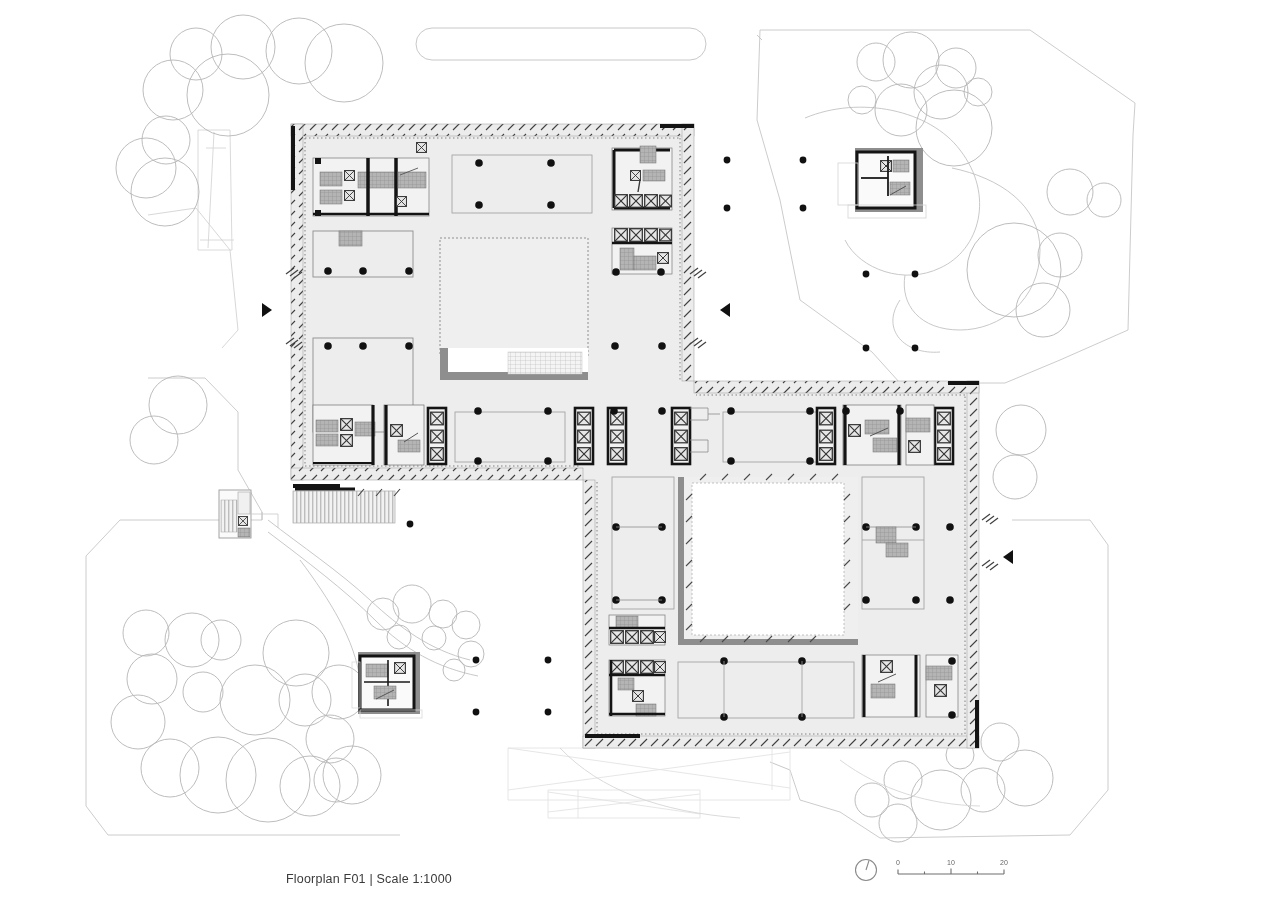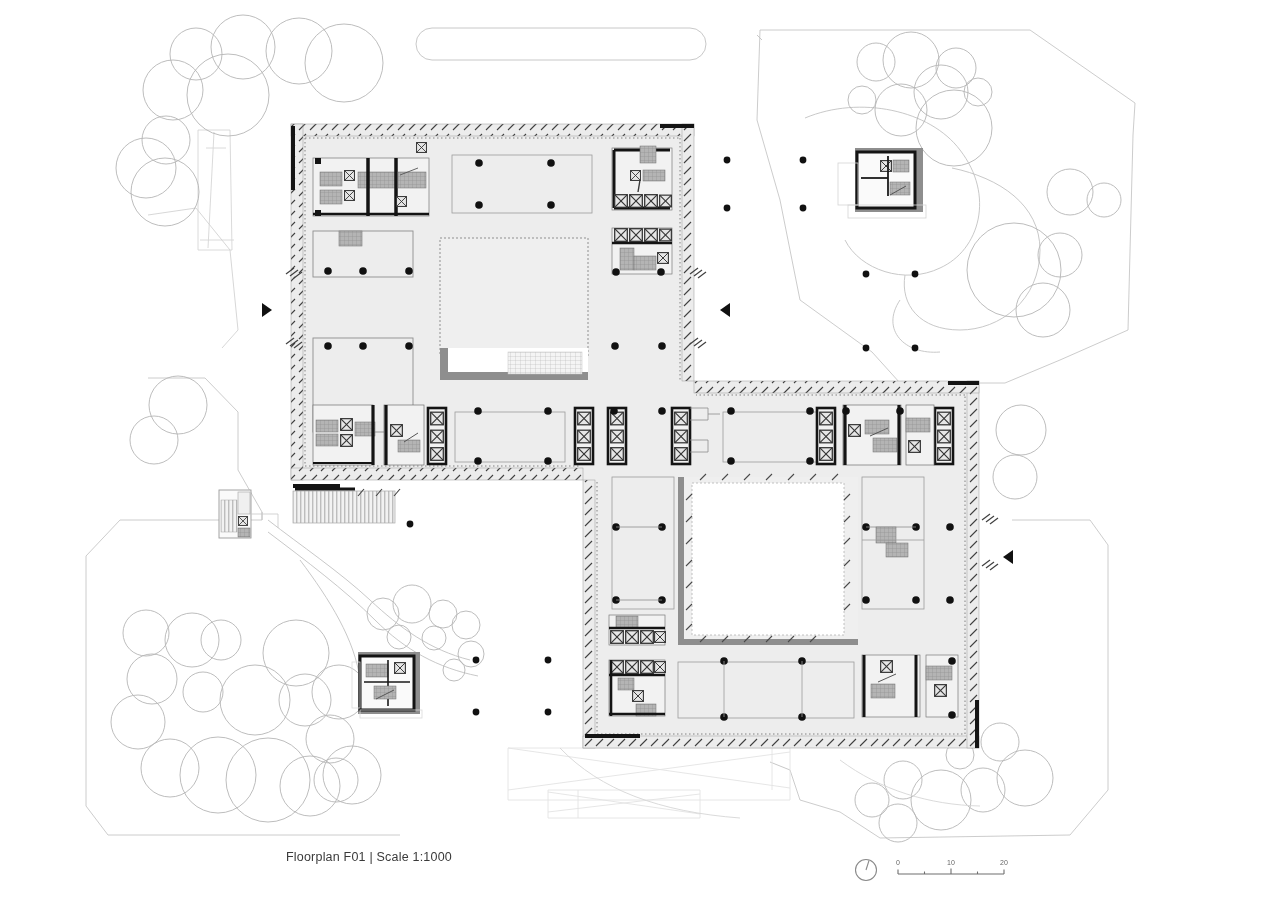--- a/index.html
+++ b/index.html
@@ -9,21 +9,21 @@
     font-family:"Liberation Sans", sans-serif;
     color:#222;
     overflow:hidden;
     position:relative;
   }
   #sheet{position:absolute;left:0;top:0;width:1280px;height:904px;background:#fff;}
   svg.plan{position:absolute;left:0;top:0;width:1280px;height:904px;display:block;}
 
   .caption{
     position:absolute;
-    left:286px; top:850px;
+    left:286px; top:872px;
     font-size:12.5px;
     letter-spacing:0.2px;
     color:#3a3a3a;
     white-space:nowrap;
   }
   .scalebar-wrap{position:absolute;left:852px;top:856px;width:170px;height:40px;}
   .scalebar-wrap svg{display:block;}
   .sb-num{font-family:"Liberation Sans",sans-serif;font-size:7px;fill:#666;}
 </style>
 </head>

